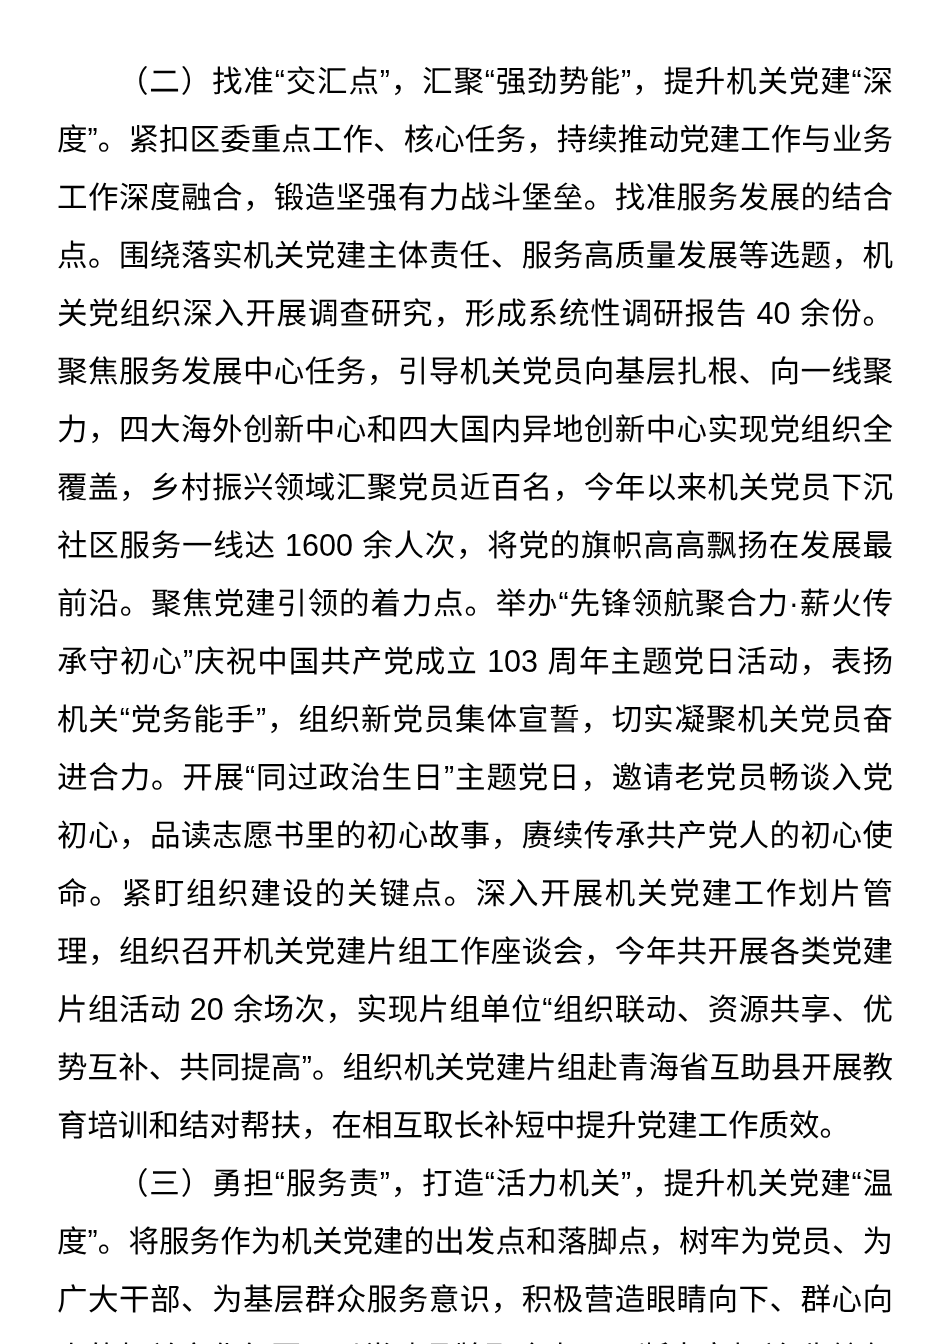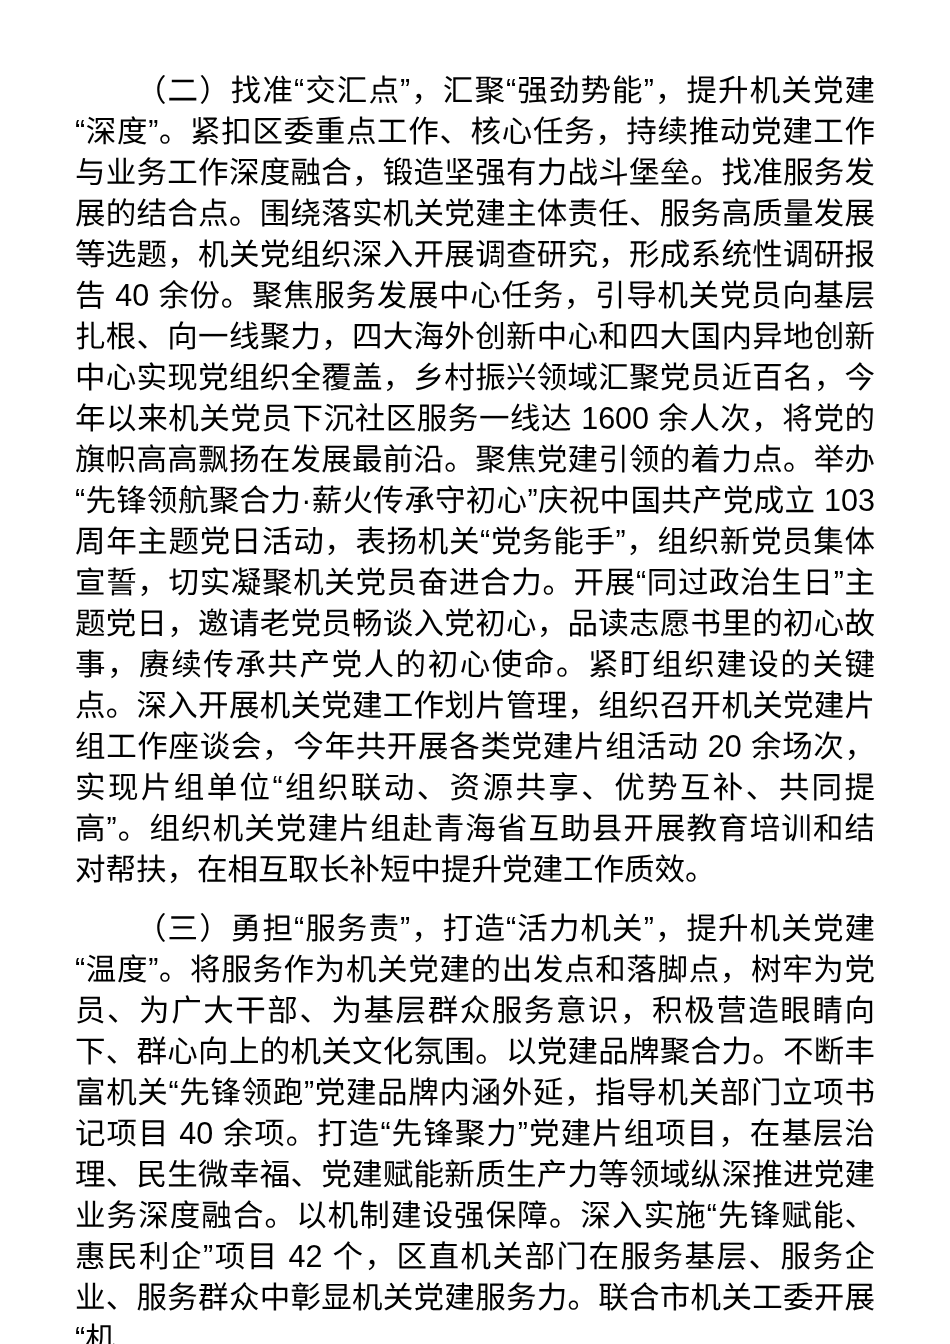--- a/index.html
+++ b/index.html
@@ -19,25 +19,25 @@
   }
 
   .doc-body {
     position: absolute;
     left: 57px;
     top: 52px;
     width: 836px;
   }
 
   .para {
-    margin: 18px;
+    margin: 0;
     padding: 0;
     font-family: "Liberation Sans", "DejaVu Sans", sans-serif;
     font-size: 30.5px;
-    line-height: 41px;
+    line-height: 58px;
     color: #000000;
     text-align: justify;
     text-justify: inter-character;
     text-align-last: left;
     letter-spacing: 0;
     font-weight: 400;
     -webkit-font-smoothing: antialiased;
     word-break: break-all;
     white-space: normal;
   }

